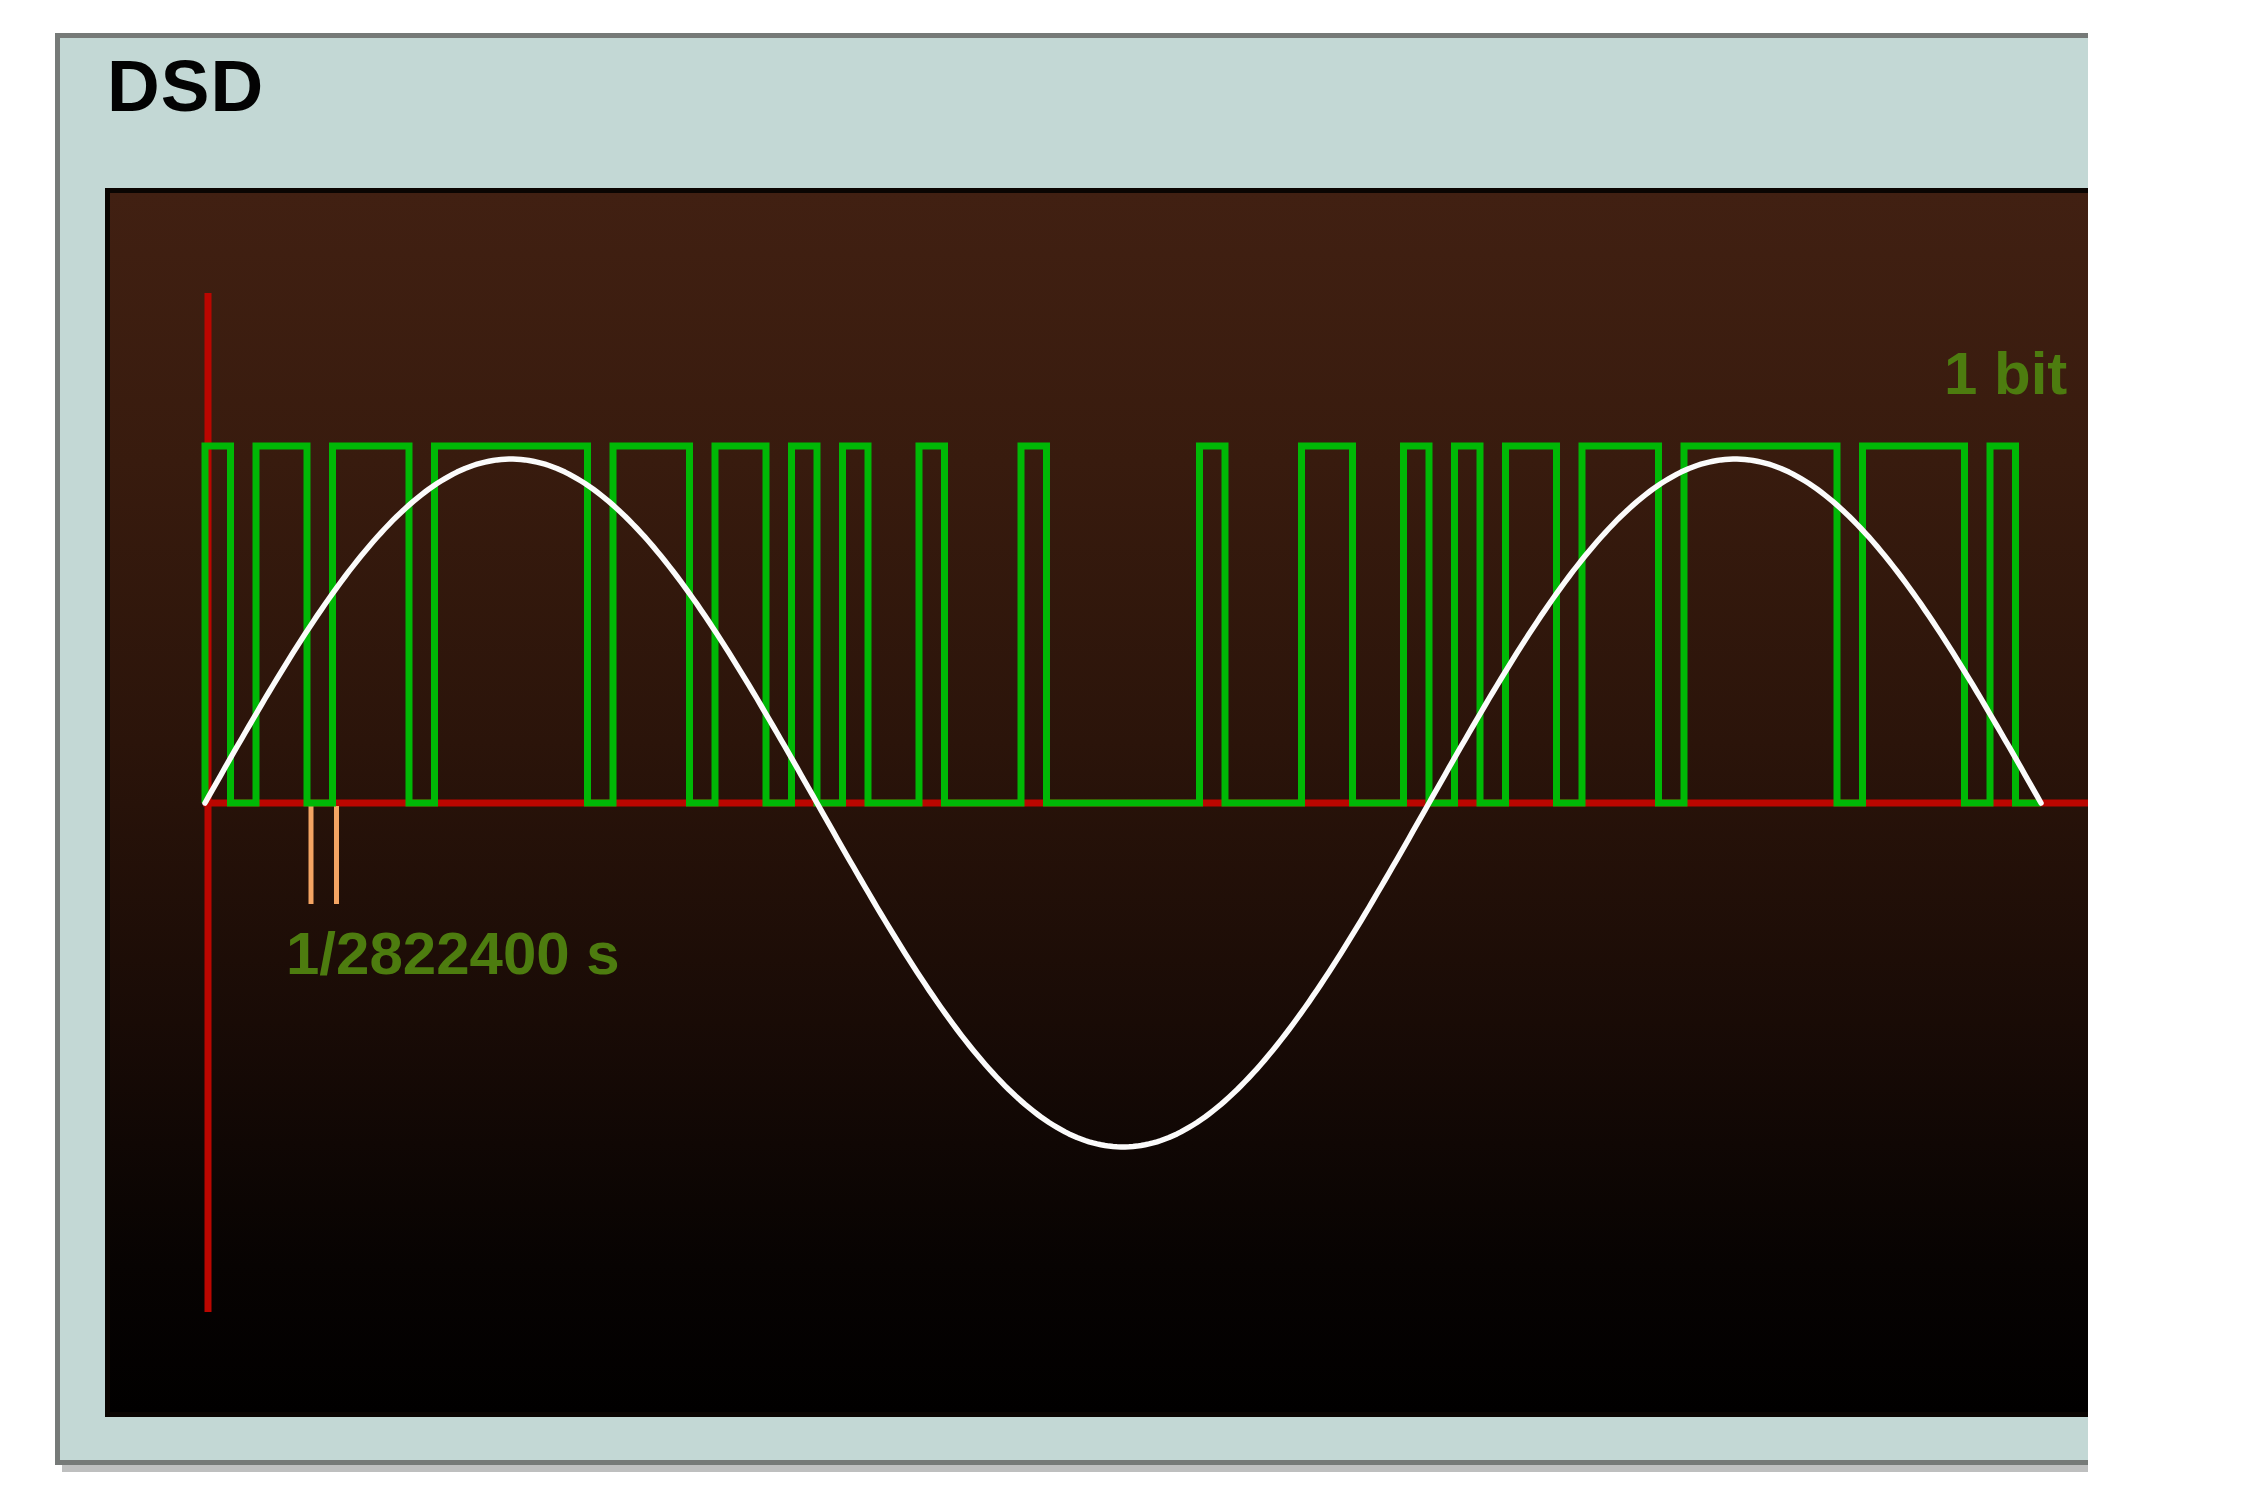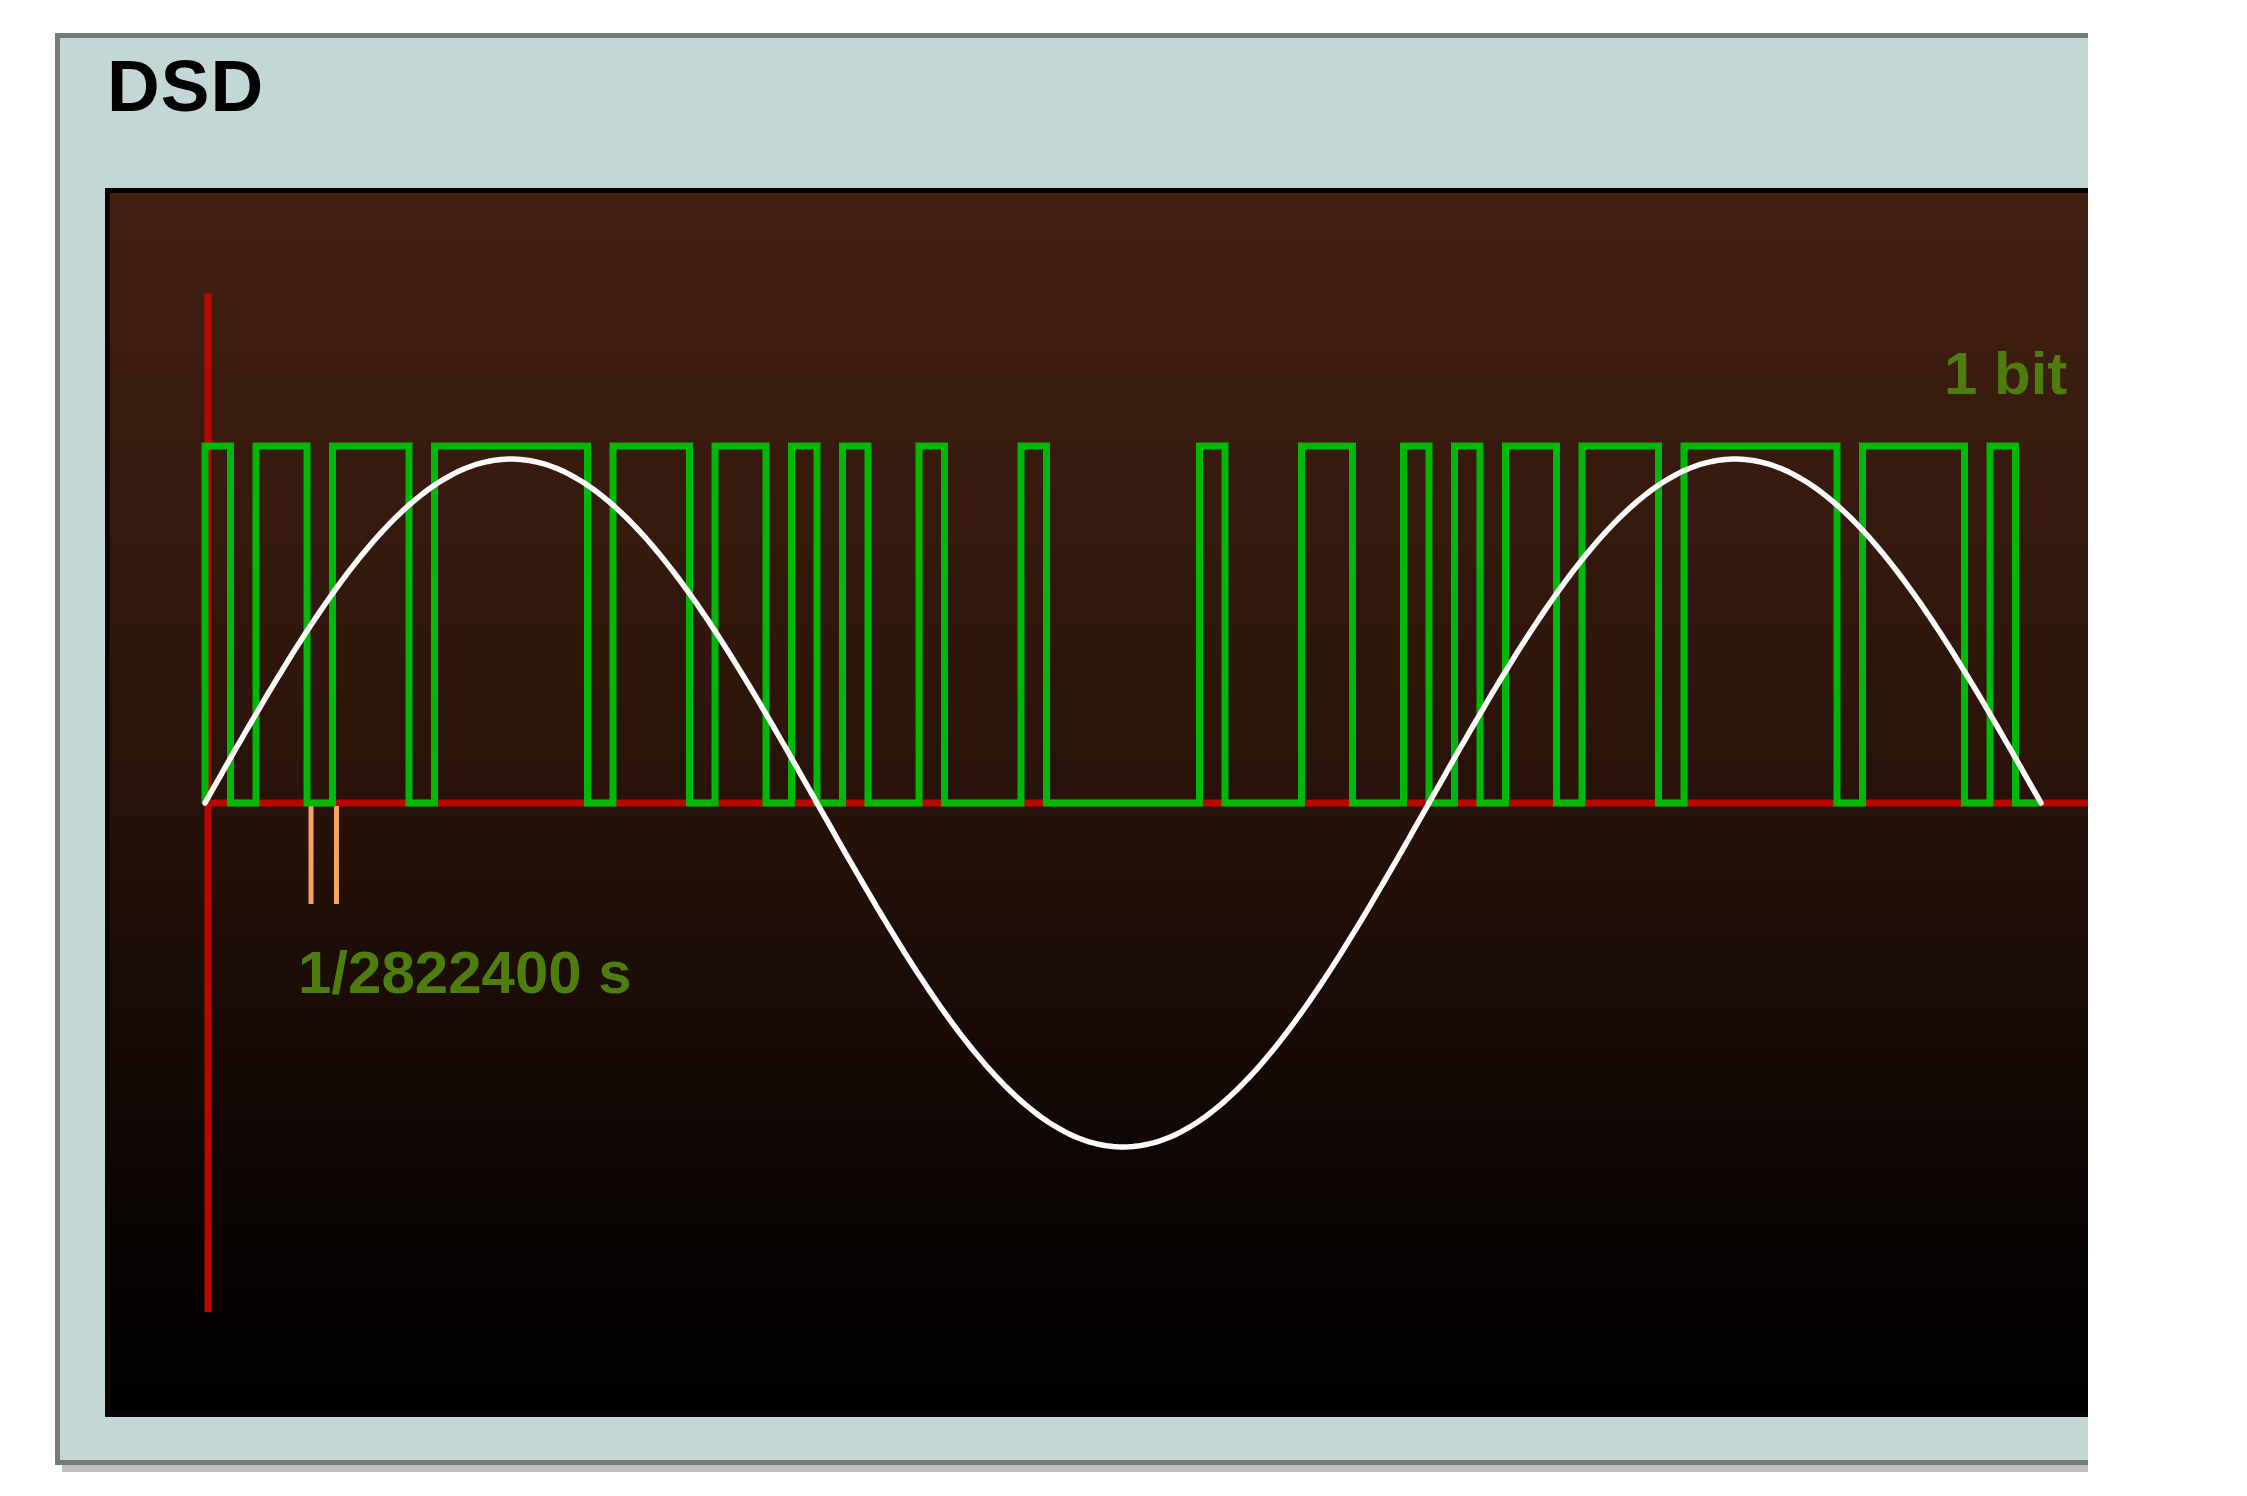--- a/index.html
+++ b/index.html
@@ -11,21 +11,21 @@
   .title{position:absolute;left:107px;top:46px;font-size:73px;font-weight:bold;
          color:#030303;letter-spacing:1px;line-height:1.1;}
   .panel{position:absolute;left:105px;top:188px;width:2045px;height:1229px;
          box-sizing:border-box;border:5px solid #0a0502;
          background:linear-gradient(180deg,#412012 0%,#381b0e 22%,#2b140a 45%,
                     #190b06 68%,#070302 88%,#010000 100%);}
   .wave-svg{position:absolute;left:0;top:0;width:2247px;height:1496px;}
   .overlay-label{position:absolute;font-weight:bold;font-size:60px;line-height:1;
                  color:#4d7c0f;white-space:nowrap;}
   .bit-label{left:1944px;top:344px;}
-  .period-label{left:298px;top:924px;margin-top:19px;}
+  .period-label{left:286px;top:924px;}
 </style>
 </head>
 <body>
 
 <div class="stage">
   <div class="frame"></div>
   <div class="title">DSD</div>
   <div class="panel"></div>
   <svg id="wave-svg" class="wave-svg" viewBox="0 0 2247 1496">
       <line x1="208" y1="293" x2="208" y2="1312" stroke="#bb0600" stroke-width="7"></line>

